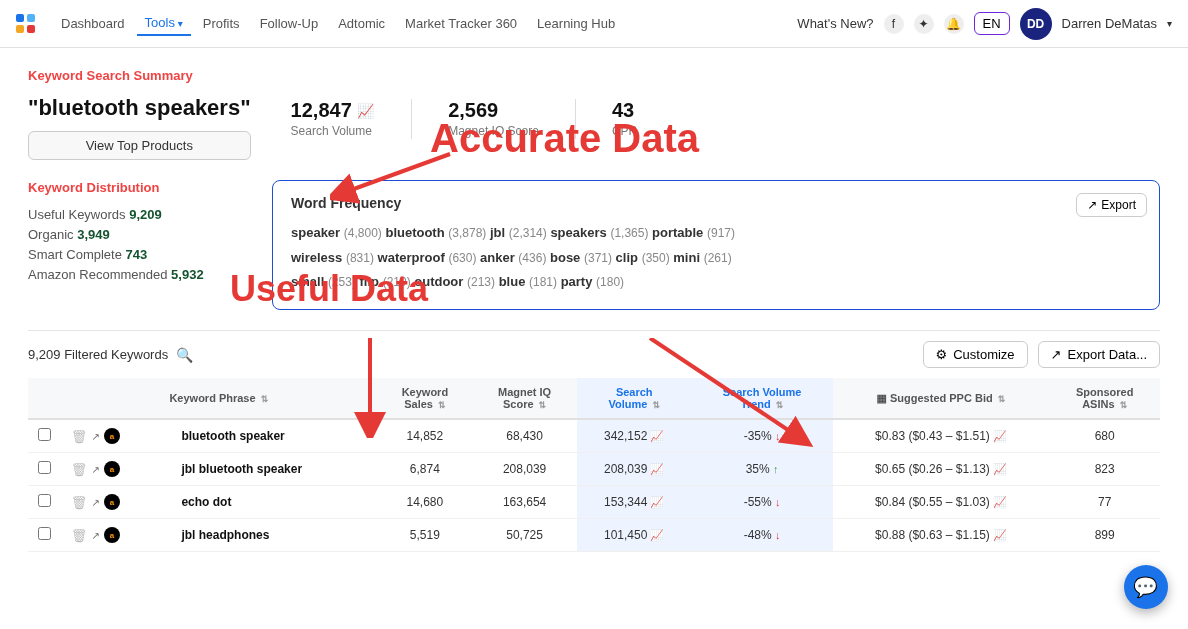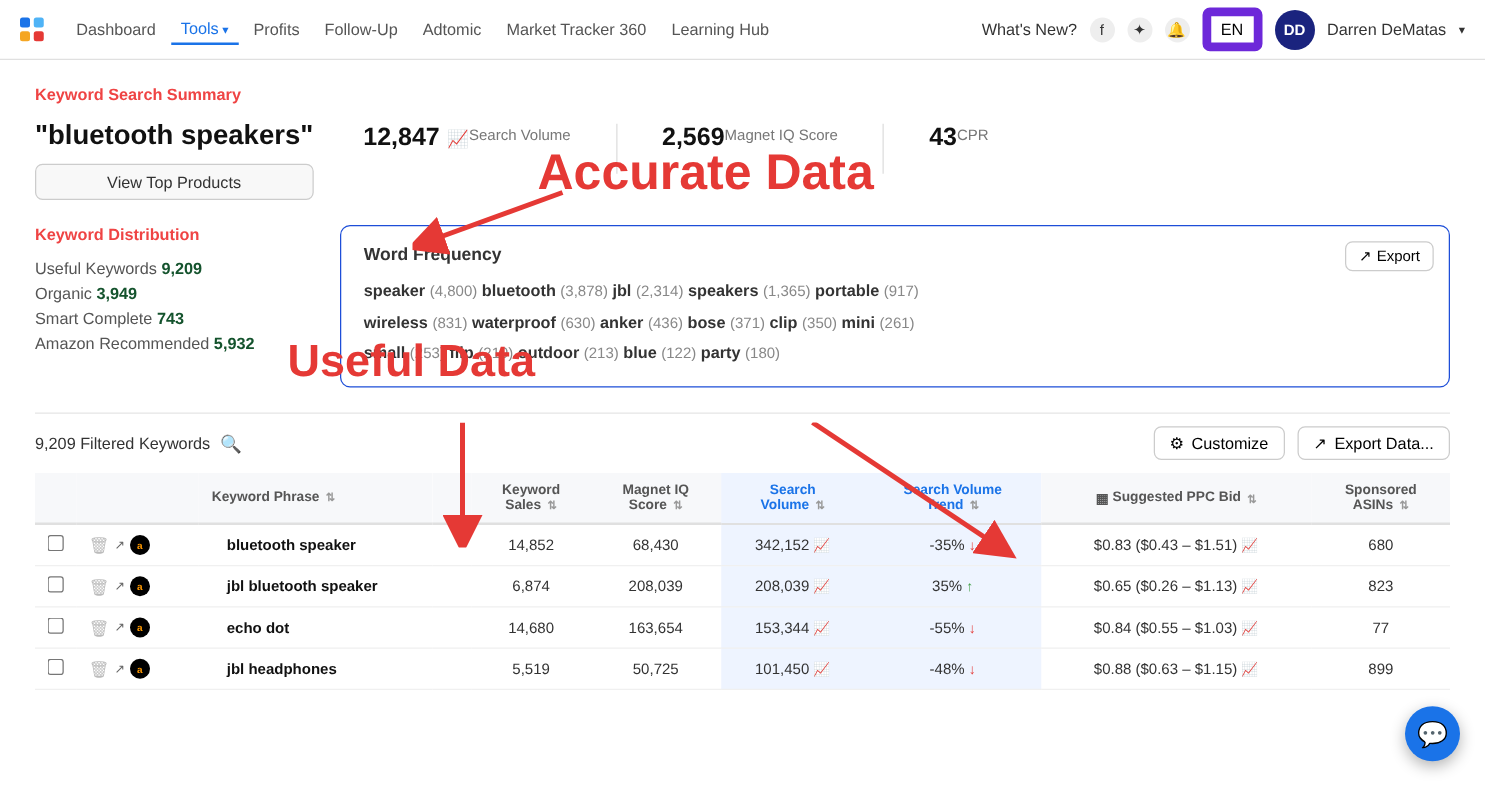--- a/index.html
+++ b/index.html
@@ -23,39 +23,39 @@
     .nav-link {
       padding: 4px 8px; color: #555; cursor: pointer; font-size: 13px;
       border-radius: 4px; white-space: nowrap;
     }
     .nav-link.active { color: #1a73e8; border-bottom: 2px solid #1a73e8; border-radius: 0; }
     .nav-link.has-arrow::after { content: ' ▾'; font-size: 10px; }
 
     .nav-right { display: flex; align-items: center; gap: 10px; }
     .whats-new { font-size: 13px; color: #333; cursor: pointer; white-space: nowrap; }
     .nav-icon { width: 20px; height: 20px; border-radius: 50%; background: #eee; display: flex; align-items: center; justify-content: center; font-size: 12px; cursor: pointer; }
-    .lang-btn { border: 7px solid #6d28d9; border-radius: 6px; padding: 3px 8px; font-size: 13px; cursor: pointer; background: #fff; }
+    .lang-btn { border: 1px solid #6d28d9; border-radius: 6px; padding: 3px 8px; font-size: 13px; cursor: pointer; background: #fff; }
     .user-avatar { width: 32px; height: 32px; border-radius: 50%; background: #1a237e; color: #fff; display: flex; align-items: center; justify-content: center; font-size: 12px; font-weight: bold; }
     .user-name { font-size: 13px; font-weight: 500; cursor: pointer; }
 
     
     .main { background: #fff; min-height: calc(100vh - 48px); padding: 20px 28px; }
 
     .section-title { font-size: 13px; font-weight: 700; color: #ef4444; margin-bottom: 12px; }
 
     .keyword-header { display: flex; align-items: flex-start; gap: 40px; margin-bottom: 20px; flex-wrap: wrap; }
     .keyword-title-block { display: flex; flex-direction: column; gap: 10px; }
     .keyword-title { font-size: 22px; font-weight: 800; color: #111; }
     .view-top-btn {
       border: 1px solid #ccc; background: #f8f8f8; border-radius: 6px;
       padding: 6px 14px; font-size: 13px; cursor: pointer; white-space: nowrap;
       color: #333;
     }
     .stats-row { display: flex; gap: 36px; align-items: flex-start; padding-top: 4px; }
-    .stat-item { display: flex; flex-direction: row; }
+    .stat-item { display: flex; flex-direction: column; }
     .stat-value { font-size: 20px; font-weight: 700; color: #111; display: flex; align-items: center; gap: 6px; }
     .stat-label { font-size: 12px; color: #777; margin-top: 2px; }
     .stat-divider { width: 1px; background: #ddd; height: 40px; align-self: center; }
     .trend-icon { color: #1a73e8; font-size: 14px; }
 
     
     .annotation-accurate {
       position: absolute; top: 68px; left: 430px;
       font-size: 40px; font-weight: 900; color: #e53935; pointer-events: none;
       z-index: 5; white-space: nowrap;
@@ -268,21 +268,21 @@
           <span><span class="wf-bold">wireless</span> <span class="wf-num">(831)</span> </span>
           <span><span class="wf-bold">waterproof</span> <span class="wf-num">(630)</span> </span>
           <span><span class="wf-bold">anker</span> <span class="wf-num">(436)</span> </span>
           <span><span class="wf-bold">bose</span> <span class="wf-num">(371)</span> </span>
           <span><span class="wf-bold">clip</span> <span class="wf-num">(350)</span> </span>
           <span><span class="wf-bold">mini</span> <span class="wf-num">(261)</span> </span>
           <br>
           <span><span class="wf-bold">small</span> <span class="wf-num">(253)</span> </span>
           <span><span class="wf-bold">flip</span> <span class="wf-num">(219)</span> </span>
           <span><span class="wf-bold">outdoor</span> <span class="wf-num">(213)</span> </span>
-          <span><span class="wf-bold">blue</span> <span class="wf-num">(122)</span> </span>
+          <span><span class="wf-bold">blue</span> <span class="wf-num">(181)</span> </span>
           <span><span class="wf-bold">party</span> <span class="wf-num">(180)</span> </span>
         </div>
       </div>
     </div>
 
     <div class="table-header-row">
       <div class="filtered-count">
         <span>9,209 Filtered Keywords</span>
         <span class="search-icon-btn">🔍</span>
       </div>

